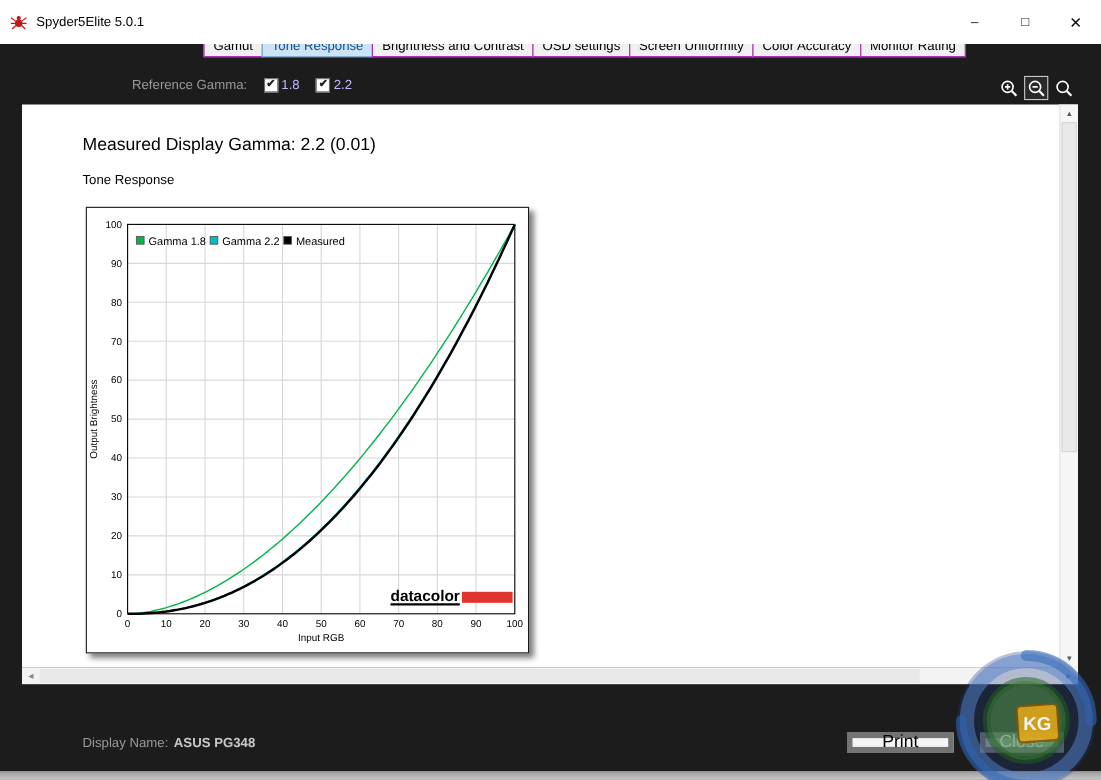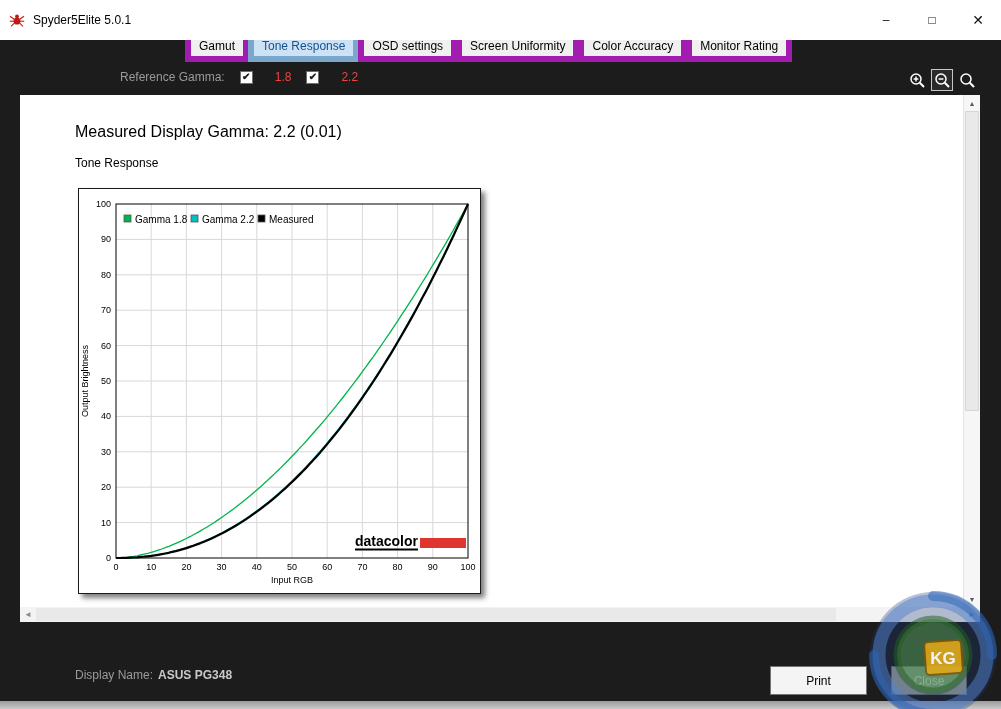--- a/index.html
+++ b/index.html
@@ -7,28 +7,28 @@
   body{position:relative;background:#1c1c1c;font-family:"Liberation Sans",sans-serif;overflow:hidden;}
 
   .titlebar{position:absolute;top:0;left:0;width:100%;height:40px;background:#ffffff;display:flex;align-items:center;z-index:5;}
   .app-icon{margin-left:9px;width:16px;height:16px;display:flex;align-items:center;}
   .title-text{margin-left:8px;font-size:12px;color:#000;}
   .win-controls{margin-left:auto;display:flex;height:100%;}
   .win-btn{width:46px;height:100%;display:flex;align-items:center;justify-content:center;font-size:12px;color:#111;}
   .win-close{font-size:14px;}
 
   .tabbar{position:absolute;top:31px;left:185px;display:flex;z-index:4;}
-  .tab{font-size:12px;color:#000;background:#f0f0f0;border:6px solid #a21caf;padding:2px 8px 3px;margin-left:-1px;white-space:nowrap;}
+  .tab{font-size:12px;color:#000;background:#f0f0f0;border:1px solid #a21caf;padding:2px 8px 3px;margin-left:-1px;white-space:nowrap;}
   .tab:first-child{margin-left:0;}
   .tab.selected{background:#cde2f4;color:#15518f;border-color:#7aa7cc;}
 
   .gamma-row{position:absolute;top:70px;left:120px;display:flex;align-items:center;font-size:12px;color:#9a9a9a;}
   .gamma-options{display:flex;align-items:center;}
   .cb{width:13px;height:13px;background:#fff;border:1px solid #6e6e6e;display:flex;align-items:center;justify-content:center;margin-left:15px;font-size:10px;color:#1c1c1c;font-weight:bold;line-height:1;}
-  .cb-label{margin-left:22px;color:#ef4444;}
+  .cb-label{margin-left:3px;color:#c4b5fd;}
 
   .zoom-group{position:absolute;top:69px;right:23px;display:flex;gap:3px;z-index:4;}
   .zoom-btn{width:22px;height:22px;display:flex;align-items:center;justify-content:center;border:1px solid transparent;}
   .zoom-btn.selected{border-color:#c8c8c8;background:#2a2a2a;}
 
   .main-panel{position:absolute;left:20px;top:95px;width:960px;height:512px;background:#ffffff;}
   .measured-text{position:absolute;left:55px;top:28px;font-size:16px;color:#000;}
   .section-title{position:absolute;left:55px;top:61px;font-size:12px;color:#000;}
   .chart-box{position:absolute;left:58px;top:93px;width:403px;height:406px;background:#fff;border:1px solid #1a1a1a;box-shadow:4px 4px 5px rgba(0,0,0,0.5);}
   svg{font-family:"Liberation Sans",sans-serif;}
@@ -39,21 +39,21 @@
   .vs-thumb{position:absolute;left:1px;width:14px;top:16px;height:300px;background:#e9e9e9;border:1px solid #d6d6d6;}
 
   .hscroll{position:absolute;left:20px;top:607px;width:960px;height:15px;background:#f3f3f3;}
   .hs-arrow{position:absolute;top:0;width:16px;height:100%;display:flex;align-items:center;justify-content:center;font-size:8px;color:#8a8a8a;}
   .hs-left{left:0;} .hs-right{right:0;}
   .hs-thumb{position:absolute;left:16px;top:1px;height:13px;width:800px;background:#e9e9e9;}
 
   .footer-display{position:absolute;left:75px;top:668px;font-size:12px;color:#9a9a9a;}
   .footer-display .dn-value{color:#c9c9c9;margin-left:5px;font-weight:bold;}
 
-  .btn{position:absolute;top:666px;height:29px;font-size:12px;display:flex;align-items:center;justify-content:center;border:1px solid #737373;}
+  .btn{position:absolute;top:666px;height:18px;font-size:16px;display:flex;align-items:center;justify-content:center;border:5px solid #737373;}
   .print-btn{left:770px;width:97px;background:#f4f4f4;color:#000;}
   .close-btn{left:891px;width:76px;background:#98a098;color:#fff;border-color:#6b6b6b;text-align:center;}
 
   .bottom-strip{position:absolute;left:0;bottom:0;width:100%;height:8px;background:linear-gradient(#9a9a9a,#cacaca);z-index:10;}
   .kg-watermark{position:absolute;left:862px;top:584px;width:142px;height:142px;z-index:60;opacity:0.95;}
 </style>
 </head>
 <body>
 
 <div class="titlebar">
@@ -75,20 +75,21 @@
   <div class="win-controls">
       <div class="win-btn win-minimize">–</div>
       <div class="win-btn win-maximize">□</div>
       <div class="win-btn win-close">✕</div>
     </div>
 </div>
 
 <div class="tabbar">
     <div class="tab">Gamut</div>
     <div class="tab selected">Tone Response</div>
+    <div class="tab">Brightness and Contrast</div>
     <div class="tab">OSD settings</div>
     <div class="tab">Screen Uniformity</div>
     <div class="tab">Color Accuracy</div>
     <div class="tab">Monitor Rating</div>
   </div>
 
 <div class="gamma-row">
   <span>Reference Gamma:</span>
   <span class="gamma-options">
       <span class="cb">✔</span>

